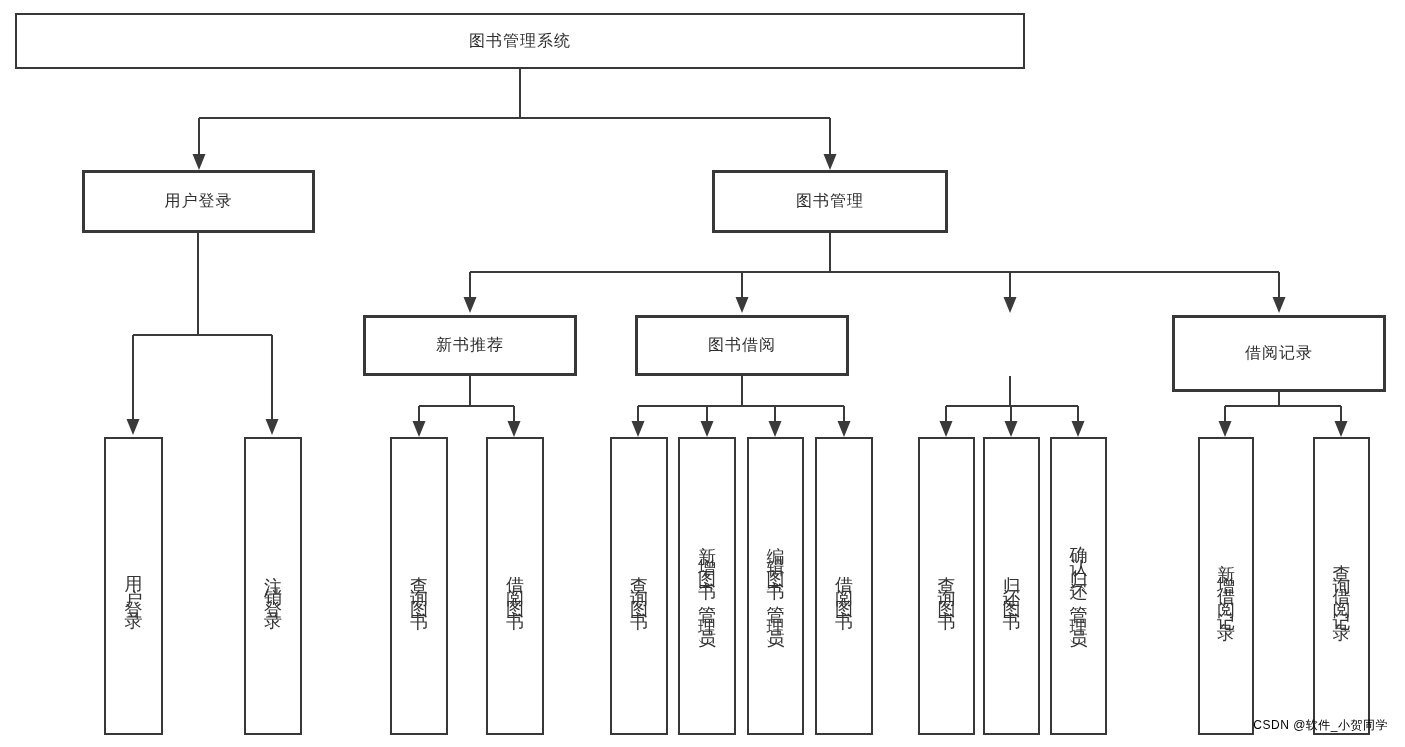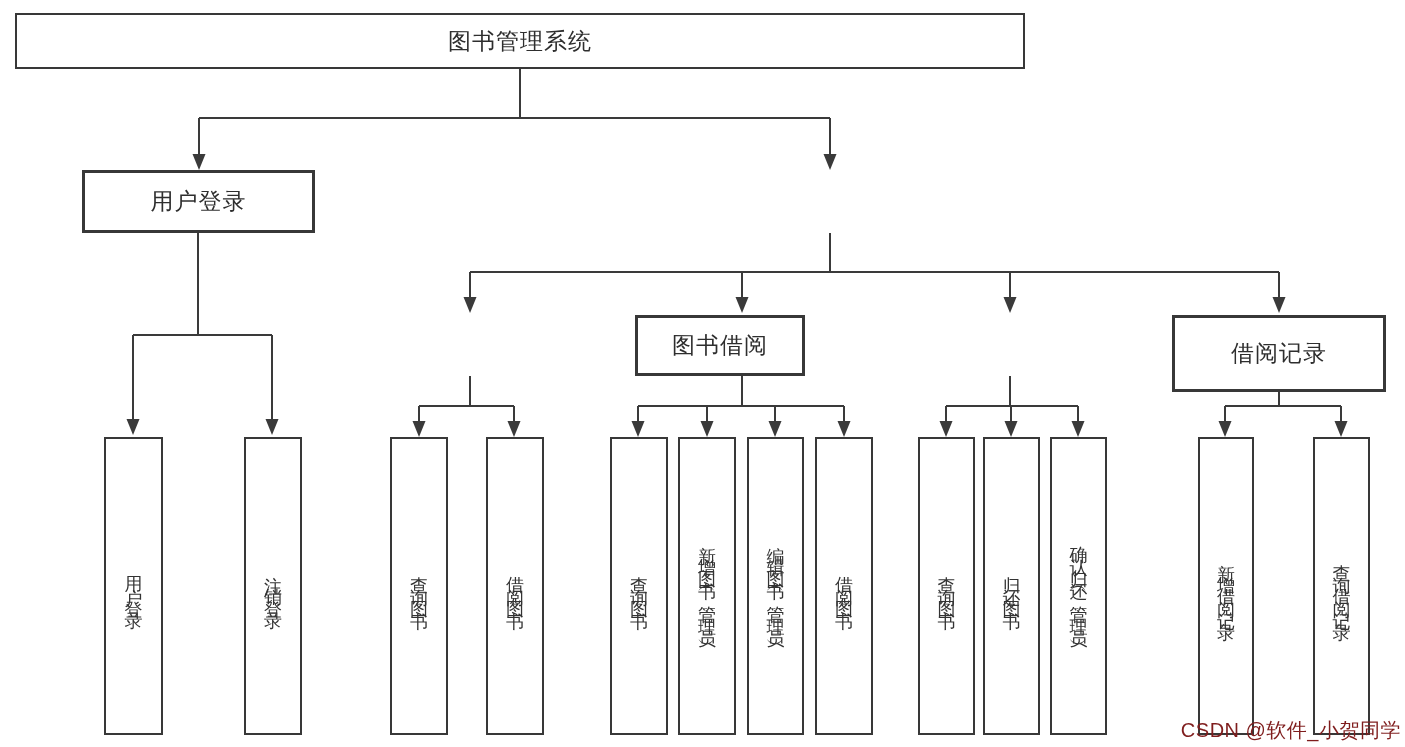--- a/index.html
+++ b/index.html
@@ -5,27 +5,27 @@
   html,body{margin:0;padding:0;background:#ffffff;}
   .canvas{
     position:relative;width:1405px;height:747px;background:#ffffff;overflow:hidden;
     font-family:"Liberation Sans",sans-serif;color:#2e2e2e;
   }
   .lines{position:absolute;left:0;top:0;width:1405px;height:747px;}
   .box{
     position:absolute;background:#ffffff;border:2px solid #383838;box-sizing:border-box;
     display:flex;align-items:center;justify-content:center;
   }
-  .hlabel{font-size:23px;letter-spacing:1px;white-space:nowrap;}
+  .hlabel{font-size:16px;letter-spacing:1px;white-space:nowrap;}
   .root{left:15px;top:13px;width:1010px;height:56px;border-width:2px;}
   .lvl2,.lvl3{border-width:3px;}
   .n-userlogin{left:82px;top:170px;width:233px;height:63px;}
   .n-bookmgmt{left:712px;top:170px;width:236px;height:63px;}
   .n-newbook{left:363px;top:315px;width:214px;height:61px;}
-  .n-borrow{left:635px;top:315px;width:170px;height:61px;}
+  .n-borrow{left:635px;top:315px;width:214px;height:61px;}
   .n-current{left:903px;top:315px;width:214px;height:61px;}
   .n-record{left:1172px;top:315px;width:214px;height:77px;}
   .leaf{top:437px;height:298px;border-width:2px;}
   .vlabel{
     writing-mode:vertical-rl;text-orientation:mixed;
     font-size:18px;letter-spacing:12px;line-height:1;color:#333333;white-space:nowrap;
   }
   .lf1{left:104px;width:59px;}
   .lf2{left:244px;width:58px;}
   .lf3{left:390px;width:58px;}
@@ -33,22 +33,22 @@
   .lf5{left:610px;width:58px;}
   .lf6{left:678px;width:58px;}
   .lf7{left:747px;width:57px;}
   .lf8{left:815px;width:58px;}
   .lf9{left:918px;width:57px;}
   .lf10{left:983px;width:57px;}
   .lf11{left:1050px;width:57px;}
   .lf12{left:1198px;width:56px;}
   .lf13{left:1313px;width:57px;}
   .watermark{
-    position:absolute;right:4px;top:717px;z-index:5;
-    font-size:20px;color:#7f1d1d;letter-spacing:0.5px;white-space:nowrap;
+    position:absolute;right:17px;top:717px;z-index:5;
+    font-size:12px;color:#000000;letter-spacing:0.5px;white-space:nowrap;
   }
   svg path{stroke:#3a3a3a;stroke-width:2;fill:none;}
   svg polygon{fill:#3a3a3a;stroke:none;}
 </style>
 </head>
 <body>
 
 <div class="canvas">
 
   <svg class="lines" viewBox="0 0 1405 747" xmlns="http://www.w3.org/2000/svg">
@@ -87,21 +87,27 @@
     <polygon points="1334.5,421 1347.5,421 1341,437"></polygon>
   </svg>
 
   <div class="box root">
     <span class="hlabel">图书管理系统</span>
   </div>
 
   <div class="box lvl2 n-userlogin">
     <span class="hlabel">用户登录</span>
   </div>
+  <div class="box lvl2 n-bookmgmt">
+    <span class="hlabel">图书管理</span>
+  </div>
 
+  <div class="box lvl3 n-newbook">
+    <span class="hlabel">新书推荐</span>
+  </div>
   <div class="box lvl3 n-borrow">
     <span class="hlabel">图书借阅</span>
   </div>
   <div class="box lvl3 n-record">
     <span class="hlabel">借阅记录</span>
   </div>
 
   <div class="box leaf lf1">
     <span class="vlabel">用户登录</span>
   </div>

